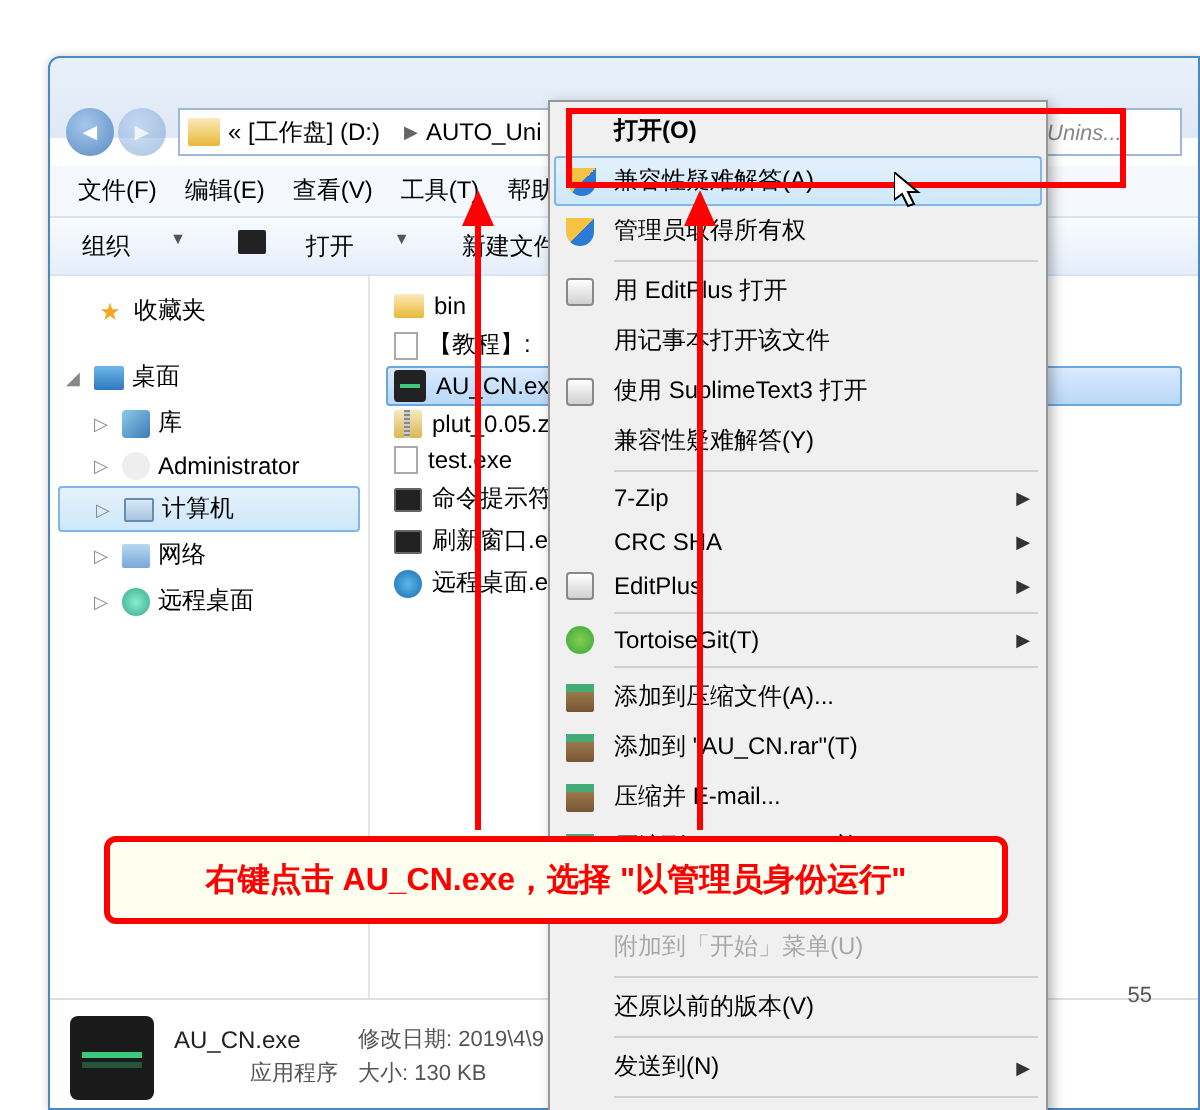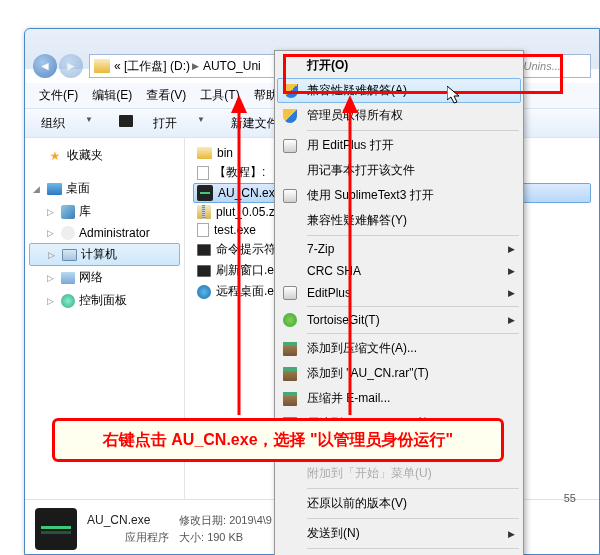--- a/index.html
+++ b/index.html
@@ -5,21 +5,21 @@
 * { margin: 0; padding: 0; box-sizing: border-box; font-family: "Microsoft YaHei", "SimSun", Tahoma, sans-serif; }
 body { background: #fff; width: 600px; height: 555px; position: relative; overflow: hidden; }
 .window { position: absolute; left: 24px; top: 28px; right: 0; width: 576px; height: 527px; border: 1px solid #4a88c7; border-top-left-radius: 6px; background: linear-gradient(to bottom, #e8f0fa 0, #dfe8f5 40px, #fff 40px); box-shadow: 0 0 4px rgba(0,0,0,.2); }
 .titlebar { height: 20px; }
 .addrbar { display: flex; align-items: center; padding: 4px 8px; gap: 6px; height: 34px; }
 .navbtns { display: flex; gap: 2px; }
 .navbtn { width: 24px; height: 24px; border-radius: 50%; background: radial-gradient(circle at 40% 35%, #a7c7ec, #5b8bc4); display: flex; align-items: center; justify-content: center; color: #fff; font-size: 12px; }
 .navbtn.fwd { opacity: .5; }
 .addrbox { flex: 1; height: 24px; border: 1px solid #a0b8d8; background: #fff; display: flex; align-items: center; padding: 0 4px; gap: 4px; font-size: 12px; overflow: hidden; white-space: nowrap; }
 .addr-folder { width: 16px; height: 14px; background: linear-gradient(to bottom, #fceabb, #e8b838); border-radius: 1px; }
-.crumb { display: flex; align-items: center; gap: 2px; }
+.crumb { display: flex; align-items: center; gap: 12px; }
 .crumb-sep { color: #666; font-size: 9px; }
 .searchbox { width: 150px; height: 24px; border: 1px solid #a0b8d8; background: #fff; display: flex; align-items: center; padding: 0 4px; gap: 4px; font-size: 11px; color: #888; font-style: italic; }
 .searchbox svg { flex-shrink: 0; }
 .menubar { display: flex; padding: 2px 8px; font-size: 12px; gap: 2px; background: #f5f8fc; }
 .menuitem { padding: 2px 6px; }
 .toolbar { display: flex; align-items: center; padding: 4px 8px; gap: 10px; background: linear-gradient(to bottom, #f8fbff, #e5eefb); border-top: 1px solid #d8e4f2; border-bottom: 1px solid #d8e4f2; font-size: 12px; height: 30px; }
 .tbtn { padding: 2px 8px; display: flex; align-items: flex-start; gap: 20px; }
 .tbtn .caret { font-size: 8px; color: #555; }
 .body { display: flex; height: calc(100% - 20px - 34px - 22px - 30px - 58px); background: #fff; }
 .sidebar { width: 160px; border-right: 1px solid #e5e5e5; padding: 6px 4px; font-size: 12px; overflow: hidden; }
@@ -158,21 +158,21 @@
           <span>计算机</span>
         </div>
       <div class="tree-item l1">
           <span class="tree-caret">▷</span>
           <span class="ico net"></span>
           <span>网络</span>
         </div>
       <div class="tree-item l1">
           <span class="tree-caret">▷</span>
           <span class="ico cp"></span>
-          <span>控制面板</span>
+          <span>远程桌面</span>
         </div>
     </div>
 
     <div class="filepane">
       <div class="file-row">
           <span class="fico folder"></span>
           <span>bin</span>
         </div>
       <div class="file-row">
           <span class="fico txt"></span>
@@ -206,21 +206,21 @@
   </div>
 
   <div class="details">
     <div class="detail-icon"></div>
     <div class="detail-text">
       <div class="detail-name">AU_CN.exe</div>
       <div class="detail-sub">应用程序</div>
     </div>
     <div class="detail-meta">
       <div><span>修改日期:</span> <span>2019\4\9</span></div>
-      <div><span>大小:</span> <span>190 KB</span></div>
+      <div><span>大小:</span> <span>130 KB</span></div>
     </div>
   </div>
 </div>
 
 <div class="ctxmenu">
   <div class="ctx-item bold">
       <span>打开(O)</span>
     </div>
   <div class="ctx-item hover">
       <span class="ctx-icon">

